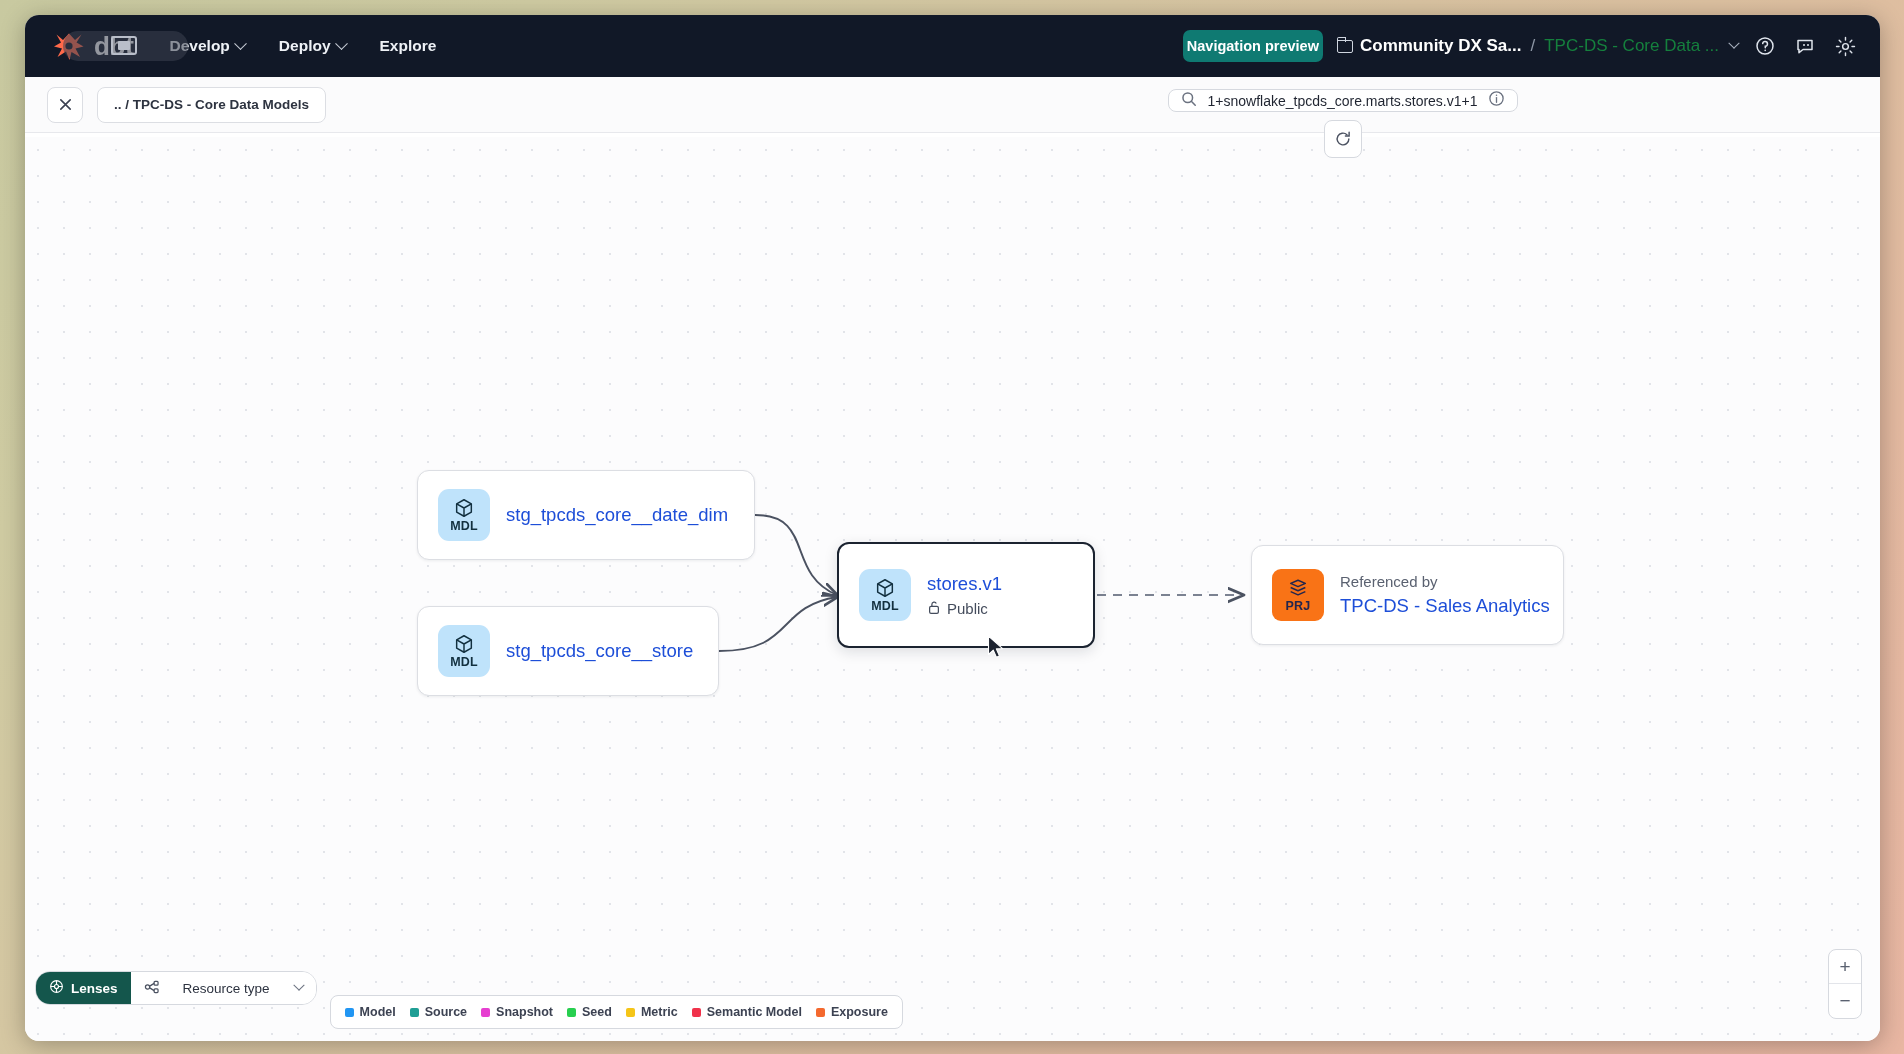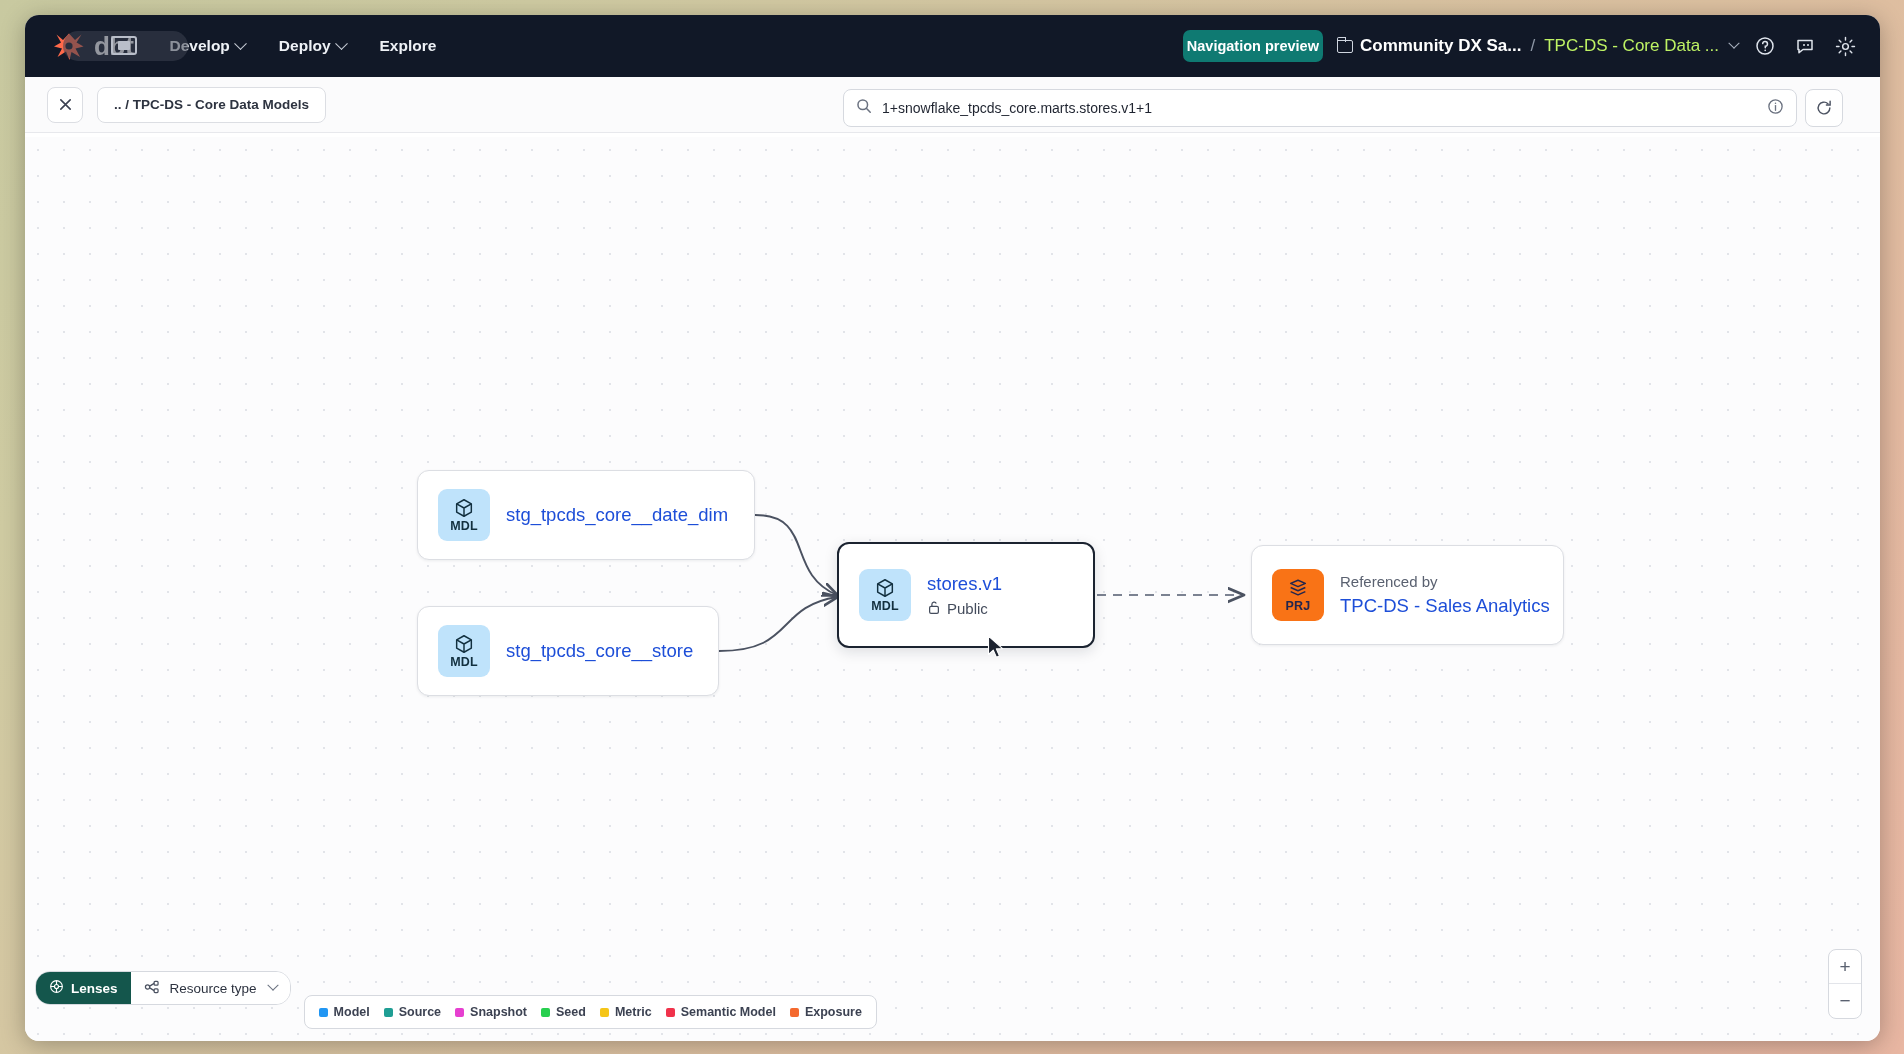--- a/index.html
+++ b/index.html
@@ -78,21 +78,21 @@
   .folder-ico { width:16px; height:13px; position:relative; }
   .folder-ico:before{
     content:""; position:absolute; inset:0;
     border:1.6px solid #cfd5df; border-radius:2px; border-top-left-radius:0;
   }
   .folder-ico:after{
     content:""; position:absolute; left:0; top:-3px; width:7px; height:4px;
     border:1.6px solid #cfd5df; border-bottom:none; border-top-left-radius:2px;
   }
   .crumb-sep { color:#8e97a6; font-weight:400; }
-  .crumb-env { font-weight:400; color:#bef264; cursor:pointer; }
+  .crumb-env { font-weight:400; color:#15803d; cursor:pointer; }
   .chev-sm {
     width:8px;height:8px;border-right:1.7px solid #aab2c0;border-bottom:1.7px solid #aab2c0;
     transform:rotate(45deg) translate(-2px,-2px); margin-left:2px;
   }
   .icon-btn-dark {
     width:26px;height:26px;display:flex;align-items:center;justify-content:center;
     cursor:pointer; color:#dfe4ec;
   }
 
   
@@ -110,21 +110,21 @@
   }
   #breadcrumb-chip {
     margin-left:14px; height:36px;
     border:1px solid #dcdee3; border-radius:8px; background:#fff;
     display:flex; align-items:center; padding:0 16px;
     font-size:13.5px; font-weight:600; color:#2d3340; cursor:pointer;
     white-space:nowrap;
   }
   #search-wrap {
     position:absolute; left:818px; top:12px;
-    width:1000px; display:flex; align-items:center; gap:8px;
+    width:1000px; display:flex; align-items:center; gap:8px;flex-direction:column;
   }
   #search-box {
     flex:1; height:38px; background:#fff;
     border:1px solid #d6d9df; border-radius:8px;
     display:flex; align-items:center; padding:0 12px; gap:10px;
   }
   #search-input-text {
     flex:1; font-size:14px; color:#1f2430; font-weight:500;
     overflow:hidden; white-space:nowrap;
   }
@@ -154,21 +154,21 @@
   }
   .node.selected {
     border:2.5px solid #1b2330;
     box-shadow:0 4px 14px rgba(16,24,40,.13);
   }
   .badge {
     width:52px; height:52px; border-radius:9px;
     display:flex; flex-direction:column; align-items:center; justify-content:center;
     gap:1px; flex:none;
   }
-  .badge.mdl { background:#bfe3fb; color:#12303f; }
+  .badge.mdl { background:#bfe3fb; color:#12303f;border-radius:11px; }
   .badge.prj { background:#f97316; color:#23264d; }
   .badge-label { font-size:12.5px; font-weight:700; letter-spacing:.2px; line-height:1; }
   .node-body { display:flex; flex-direction:column; gap:5px; min-width:0; }
   .node-title { font-size:18.5px; font-weight:500; color:#1d4ed8; white-space:nowrap; }
   .node-sub {
     font-size:15px; color:#444c5c; display:flex; align-items:center; gap:6px;
     white-space:nowrap;
   }
   .node-eyebrow { font-size:15px; color:#5a6170; white-space:nowrap; }
 
@@ -180,21 +180,21 @@
   #lens-group {
     height:34px; display:flex; align-items:stretch;
     border:1px solid #d6d9df; border-radius:15px; overflow:hidden; background:#fff;
   }
   #lenses-btn {
     background:#14564c; color:#fff; font-size:13.5px; font-weight:600;
     display:flex; align-items:center; gap:7px; padding:0 13px; cursor:pointer;
   }
   #resource-type-btn {
     background:#fff; color:#2d3340; font-size:13.5px; font-weight:500;
-    display:flex; align-items:center; gap:10px; padding:0 13px; cursor:pointer;
+    display:flex; align-items:center; gap:23px; padding:0 13px; cursor:pointer;
   }
   #legend {
     height:34px; background:#fff; border:1px solid #d6d9df; border-radius:8px;
     display:flex; align-items:center; gap:14px; padding:0 14px;margin-top:48px;
   }
   .legend-item { display:flex; align-items:center; gap:6px; font-size:12.5px; color:#3c4252; font-weight:600; }
   .legend-swatch { width:9px;height:9px;border-radius:2px; flex:none; }
 
   #zoom-controls {
     position:absolute; right:18px; bottom:22px; z-index:4;

